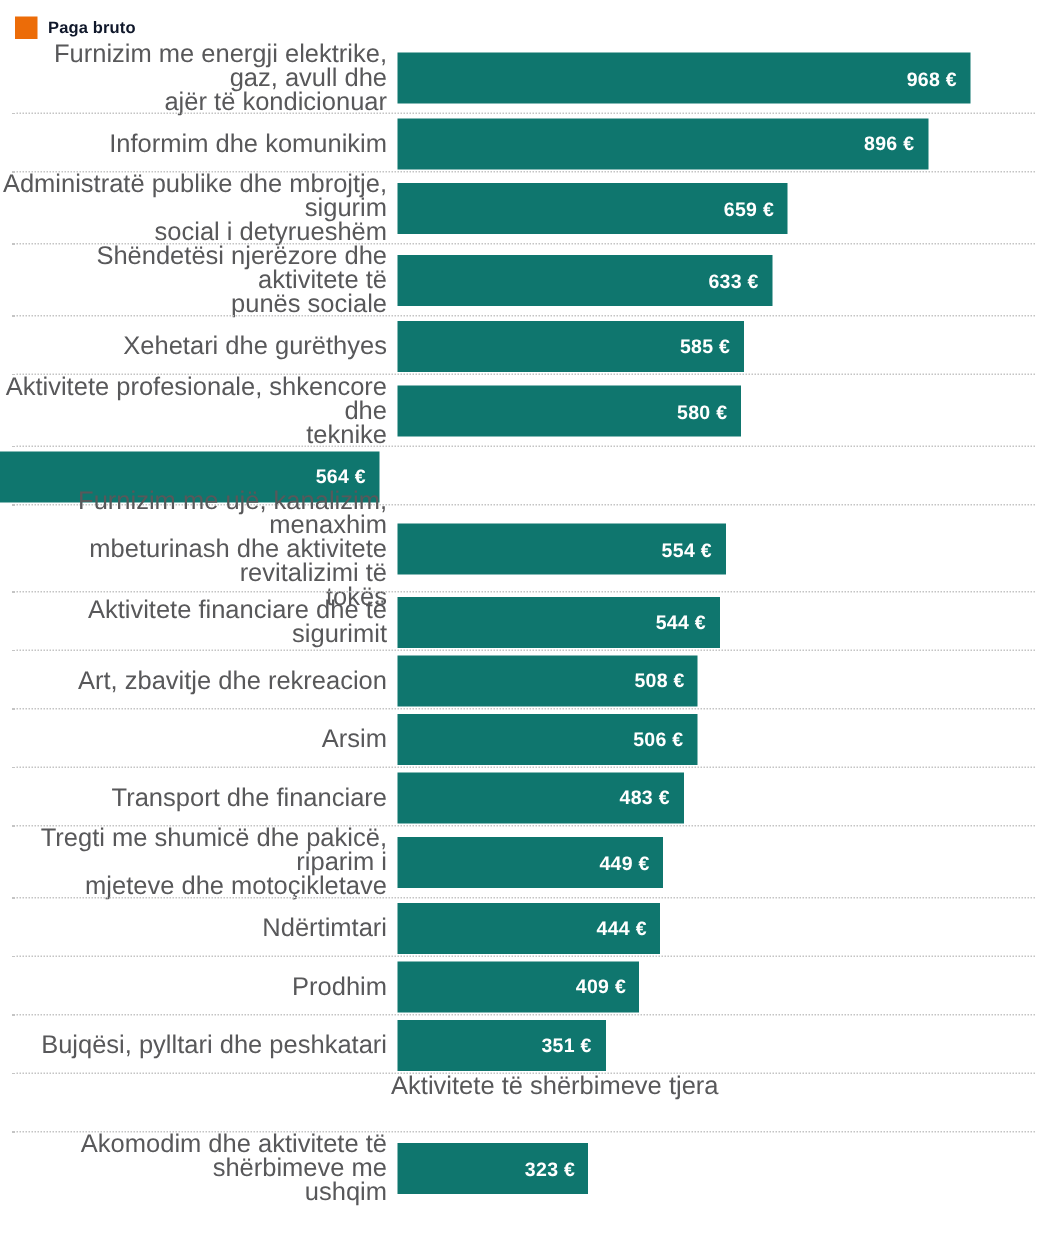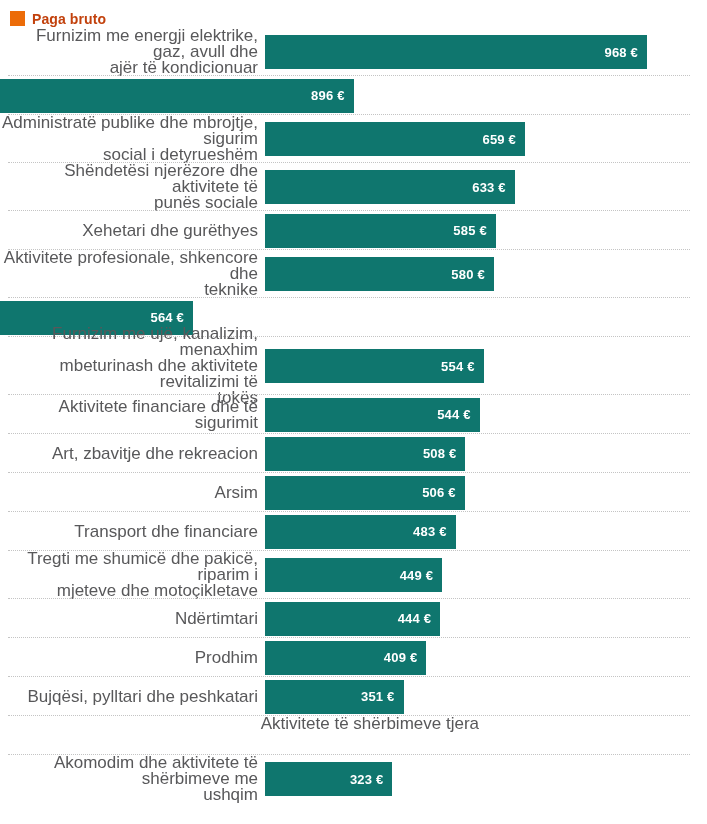--- a/index.html
+++ b/index.html
@@ -30,23 +30,23 @@
     height: 28px;
     box-sizing: border-box;
   }
   .legend-swatch {
     width: 15px;
     height: 15px;
     background: #ec6c08;
     flex: 0 0 auto;
   }
   .legend-label {
-    font-size: 14px;
+    font-size: 11px;
     font-weight: bold;
-    color: #c2410c;
+    color: #0f172a;
     letter-spacing: 0.1px;
     white-space: nowrap;
   }
 
   
   .rows {
     position: relative;
   }
   .bar-row {
     position: relative;
@@ -117,20 +117,21 @@
       <div class="bar-row" style="height: 48px;">
         <div class="cat-label">Furnizim me energji elektrike, gaz, avull dhe
 ajër të kondicionuar</div>
         <div class="bar-area">
           <div class="bar" style="width: 382px;">
             <span class="bar-value">968 €</span>
           </div>
         </div>
       </div>
       <div class="bar-row" style="height: 39px;">
+        <div class="cat-label">Informim dhe komunikim</div>
         <div class="bar-area">
           <div class="bar" style="width: 353.587px;">
             <span class="bar-value">896 €</span>
           </div>
         </div>
       </div>
       <div class="bar-row" style="height: 48px;">
         <div class="cat-label">Administratë publike dhe mbrojtje, sigurim
 social i detyrueshëm</div>
         <div class="bar-area">
@@ -160,21 +161,21 @@
         <div class="cat-label">Aktivitete profesionale, shkencore dhe
 teknike</div>
         <div class="bar-area">
           <div class="bar" style="width: 228.884px;">
             <span class="bar-value">580 €</span>
           </div>
         </div>
       </div>
       <div class="bar-row" style="height: 39px;">
         <div class="bar-area">
-          <div class="bar" style="width: 193px;">
+          <div class="bar" style="width: 253px;">
             <span class="bar-value">564 €</span>
           </div>
         </div>
       </div>
       <div class="bar-row" style="height: 58px;">
         <div class="cat-label">Furnizim me ujë, kanalizim, menaxhim
 mbeturinash dhe aktivitete revitalizimi të
 tokës</div>
         <div class="bar-area">
           <div class="bar" style="width: 218.624px;">

